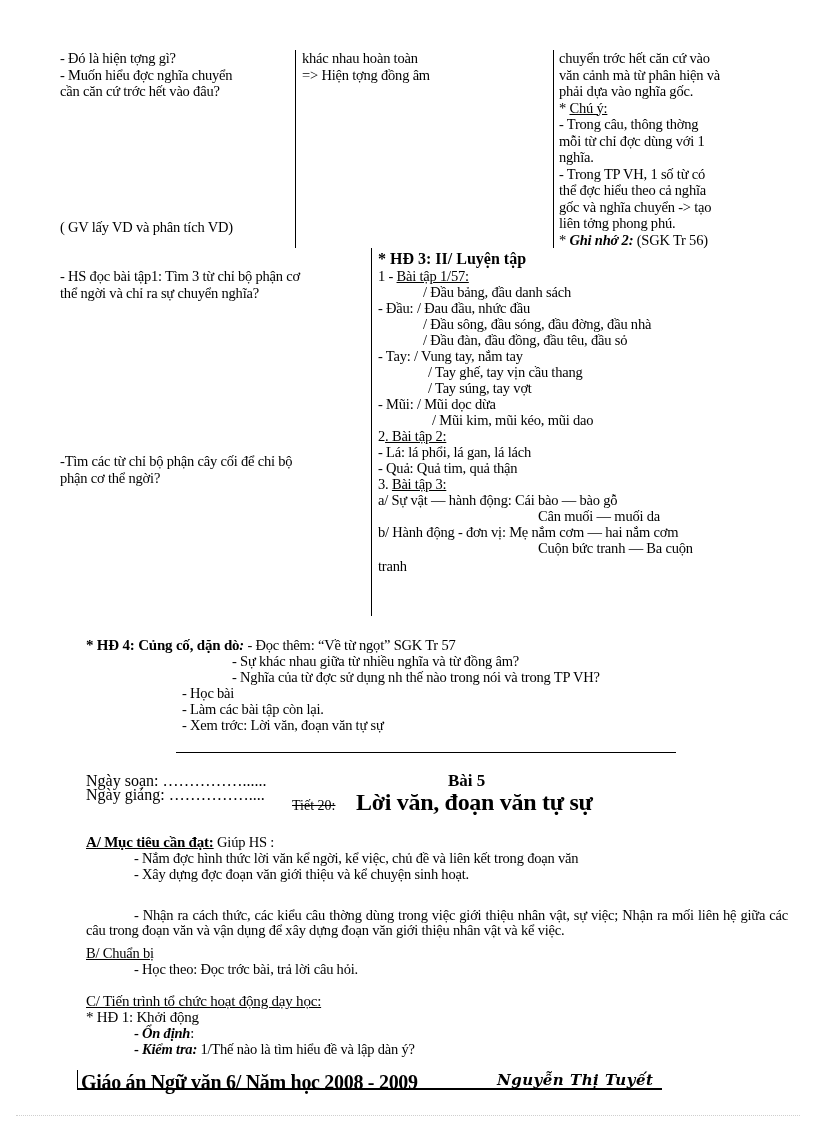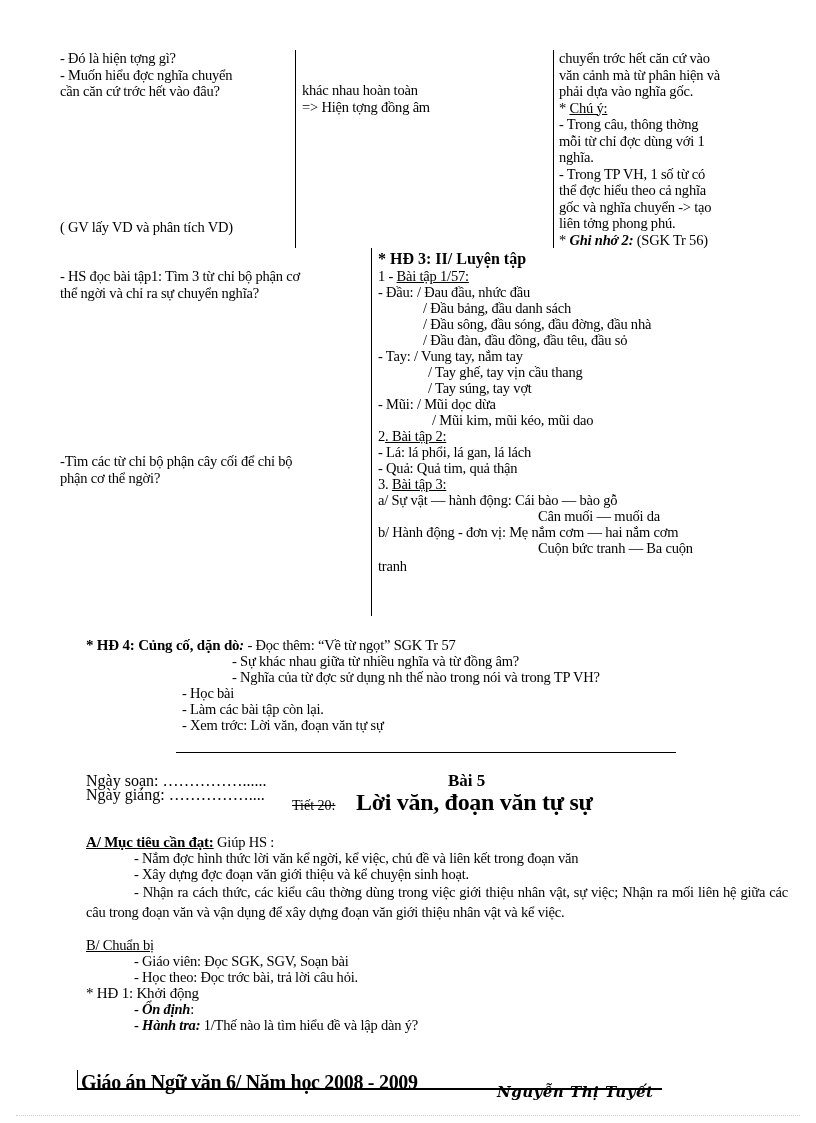--- a/index.html
+++ b/index.html
@@ -2,44 +2,44 @@
 <html><head>
 <meta charset="utf-8">
 <style>
   html, body { margin:0; padding:0; background:#ffffff; }
   body { width:816px; height:1123px; position:relative; overflow:hidden;
          font-family:"Liberation Serif", "DejaVu Serif", serif; color:#000; }
   .abs { position:absolute; }
   .t { font-size:14.5px; line-height:16.5px; white-space:nowrap; letter-spacing:-0.2px; }
   .t2 { font-size:14.5px; line-height:16px; white-space:nowrap; letter-spacing:-0.2px; }
   .vline { position:absolute; width:0; border-left:1px solid #000; }
-  .u { text-decoration:underline; }
+  .u { text-decoration:underline;margin-top:8px; }
   .b { font-weight:bold; }
   .bi { font-weight:bold; font-style:italic; }
   .just { white-space:normal; text-align:justify; }
   .hrule { position:absolute; border-top:1px solid #000; height:0; }
   .dotsep { position:absolute; border-top:1px dotted #cfcfcf; height:0; }
   .title-big { font-size:24px; font-weight:bold; letter-spacing:-0.3px; }
   .footer-text { font-family:"Liberation Serif", serif; font-weight:bold; font-size:20px; letter-spacing:-0.3px; }
-  .sig { font-family:"DejaVu Serif", serif; font-style:italic; font-weight:bold; font-size:15px; letter-spacing:0.5px;margin-top:12px; }
+  .sig { font-family:"DejaVu Serif", serif; font-style:italic; font-weight:bold; font-size:15px; letter-spacing:0.5px; }
 </style>
 </head>
 <body>
 
 <div class="vline" style="left:295px; top:50px; height:198px;"></div>
 <div class="vline" style="left:553px; top:50px; height:198px;"></div>
 
 <div class="abs t" style="left:60px; top:50px;">
   <div>- Đó là hiện tợng    gì?</div>
   <div>- Muốn hiểu đợc    nghĩa chuyển</div>
   <div>cần căn cứ trớc    hết vào đâu?</div>
 </div>
 <div class="abs t" style="left:60px; top:219px;">( GV lấy VD và phân tích VD)</div>
 
-<div class="abs t" style="left:302px; top:50px;margin-top:32px;">
+<div class="abs t" style="left:302px; top:50px;">
   <div>khác nhau hoàn toàn</div>
   <div>=&gt; Hiện tợng    đồng âm</div>
 </div>
 
 <div class="abs t" style="left:559px; top:50px; width:210px;">
   <div>chuyển trớc   hết căn cứ vào</div>
   <div>văn cảnh mà từ phân hiện và</div>
   <div>phải dựa vào nghĩa gốc.</div>
   <div><span>* </span><span class="u">Chú ý:</span></div>
   <div>- Trong câu, thông thờng</div>
@@ -59,22 +59,22 @@
   <div>thể ngời    và chỉ ra sự chuyển nghĩa?</div>
 </div>
 <div class="abs t" style="left:60px; top:453px;">
   <div>-Tìm các từ chỉ bộ phận cây cối để chỉ bộ</div>
   <div>phận cơ thể ngời?</div>
 </div>
 
 <div class="abs" style="left:378px; top:250px;">
   <div class="b" style="font-size:16px; line-height:18px; white-space:nowrap;">* HĐ 3: II/ Luyện tập</div>
   <div class="t2"><span>1 - </span><span class="u">Bài tập 1/57:</span></div>
+  <div class="t2" style="padding-left:45px;">/ Đầu bảng, đầu danh sách</div>
   <div class="t2"><span>- Đầu: </span><span>/ Đau đầu, nhức đầu</span></div>
-  <div class="t2" style="padding-left:45px;">/ Đầu bảng, đầu danh sách</div>
   <div class="t2" style="padding-left:45px;">/ Đầu sông, đầu sóng, đầu đờng,    đầu nhà</div>
   <div class="t2" style="padding-left:45px;">/ Đầu đàn, đầu đồng, đầu têu, đầu sỏ</div>
   <div class="t2"><span>- Tay:  </span><span>/ Vung tay, nắm tay</span></div>
   <div class="t2" style="padding-left:50px;">/ Tay ghế, tay vịn cầu thang</div>
   <div class="t2" style="padding-left:50px;">/ Tay súng, tay vợt</div>
   <div class="t2"><span>- Mũi:  </span><span>/ Mũi dọc dừa</span></div>
   <div class="t2" style="padding-left:54px;">/ Mũi kim, mũi kéo, mũi dao</div>
   <div class="t2"><span>2</span><span class="u">. Bài tập 2:</span></div>
   <div class="t2">- Lá: lá phổi, lá gan, lá lách</div>
   <div class="t2">- Quả: Quả tim, quả thận</div>
@@ -101,36 +101,36 @@
 <div class="abs" style="left:86px; top:772px; font-size:16px; white-space:nowrap;">Ngày soạn: ……………......</div>
 <div class="abs" style="left:86px; top:786px; font-size:16px; white-space:nowrap;">Ngày giảng: ……………....</div>
 <div class="abs b" style="left:448px; top:771px; font-size:17px; white-space:nowrap;">Bài 5</div>
 <div class="abs" style="left:292px; top:798px; font-size:14px; text-decoration:line-through; white-space:nowrap;">Tiết 20:</div>
 <div class="abs title-big" style="left:356px; top:789px; white-space:nowrap;">Lời văn, đoạn văn tự sự</div>
 
 <div class="abs" style="left:86px; top:834px; width:710px;">
   <div class="t2"><span class="b u" style="font-size:15px;">A/ Mục tiêu cần đạt:</span><span> Giúp HS :</span></div>
   <div class="t2" style="padding-left:48px;">- Nắm đợc   hình thức lời văn kể ngời,   kể việc, chủ đề và liên kết trong đoạn văn</div>
   <div class="t2" style="padding-left:48px;">- Xây dựng đợc   đoạn văn giới thiệu và kể chuyện sinh hoạt.</div>
-  <div class="t2 just" style="text-indent:48px; width:702px; line-height:20px;">- Nhận ra cách thức, các kiểu câu thờng   dùng trong việc giới thiệu nhân vật, sự việc; Nhận ra mối liên hệ giữa các câu trong đoạn văn và vận dụng để xây dựng đoạn văn giới thiệu nhân vật và kể việc.</div>
+  <div class="t2 just" style="text-indent:48px; width:702px; line-height:15px;margin-top:26px;">- Nhận ra cách thức, các kiểu câu thờng   dùng trong việc giới thiệu nhân vật, sự việc; Nhận ra mối liên hệ giữa các câu trong đoạn văn và vận dụng để xây dựng đoạn văn giới thiệu nhân vật và kể việc.</div>
 </div>
 
 <div class="abs" style="left:86px; top:937px;">
   <div class="t2 u">B/ Chuẩn bị</div>
-  <div class="t2" style="padding-left:48px;">- Giáo viên: Đọc SGK, SGV, Soạn bài</div>
   <div class="t2" style="padding-left:48px;">- Học theo: Đọc trớc   bài, trả lời câu hỏi.</div>
 </div>
 
 <div class="abs" style="left:86px; top:985px;">
+  <div class="t2 u" style="font-size:15px;">C/ Tiến trình tổ chức hoạt động dạy học:</div>
   <div class="t2" style="font-size:15px;">* HĐ 1: Khởi động</div>
   <div class="t2" style="padding-left:48px;">
     <span class="b">- </span><span class="bi">Ổn định</span><span>:</span>
   </div>
   <div class="t2" style="padding-left:48px;">
-    <span class="b">- </span><span class="bi">Hành tra:</span><span>   1/Thế nào là tìm hiểu đề và lập dàn ý?</span>
+    <span class="b">- </span><span class="bi">Kiểm tra:</span><span>   1/Thế nào là tìm hiểu đề và lập dàn ý?</span>
   </div>
 </div>
 
 <div class="vline" style="left:77px; top:1070px; height:18px;"></div>
 <div class="abs footer-text" style="left:81px; top:1071px; white-space:nowrap;">Giáo án Ngữ văn 6/ Năm học 2008 - 2009</div>
 <div class="abs sig" style="left:497px; top:1071px; white-space:nowrap;">Nguyễn Thị Tuyết</div>
 <div class="hrule" style="left:77px; top:1088px; width:585px; border-top:2px solid #000;"></div>
 
 <div class="dotsep" style="left:16px; top:1115px; width:784px;"></div>
 

